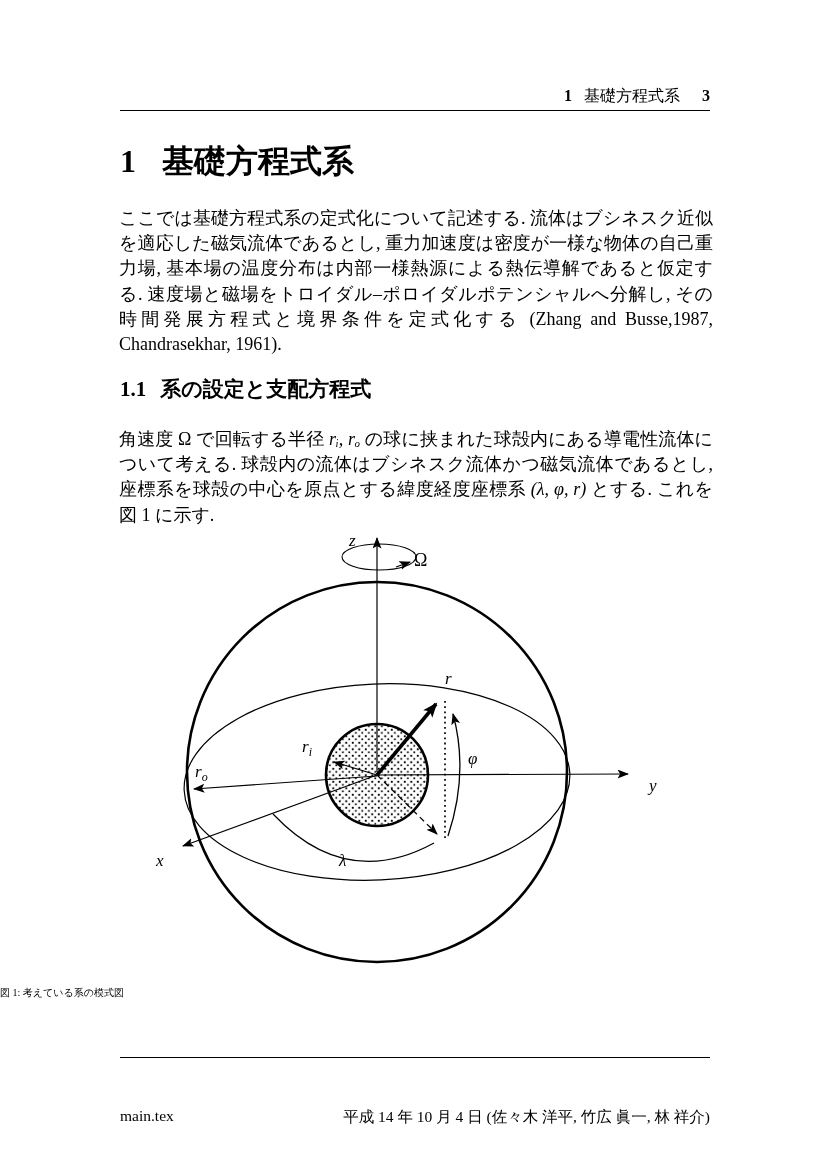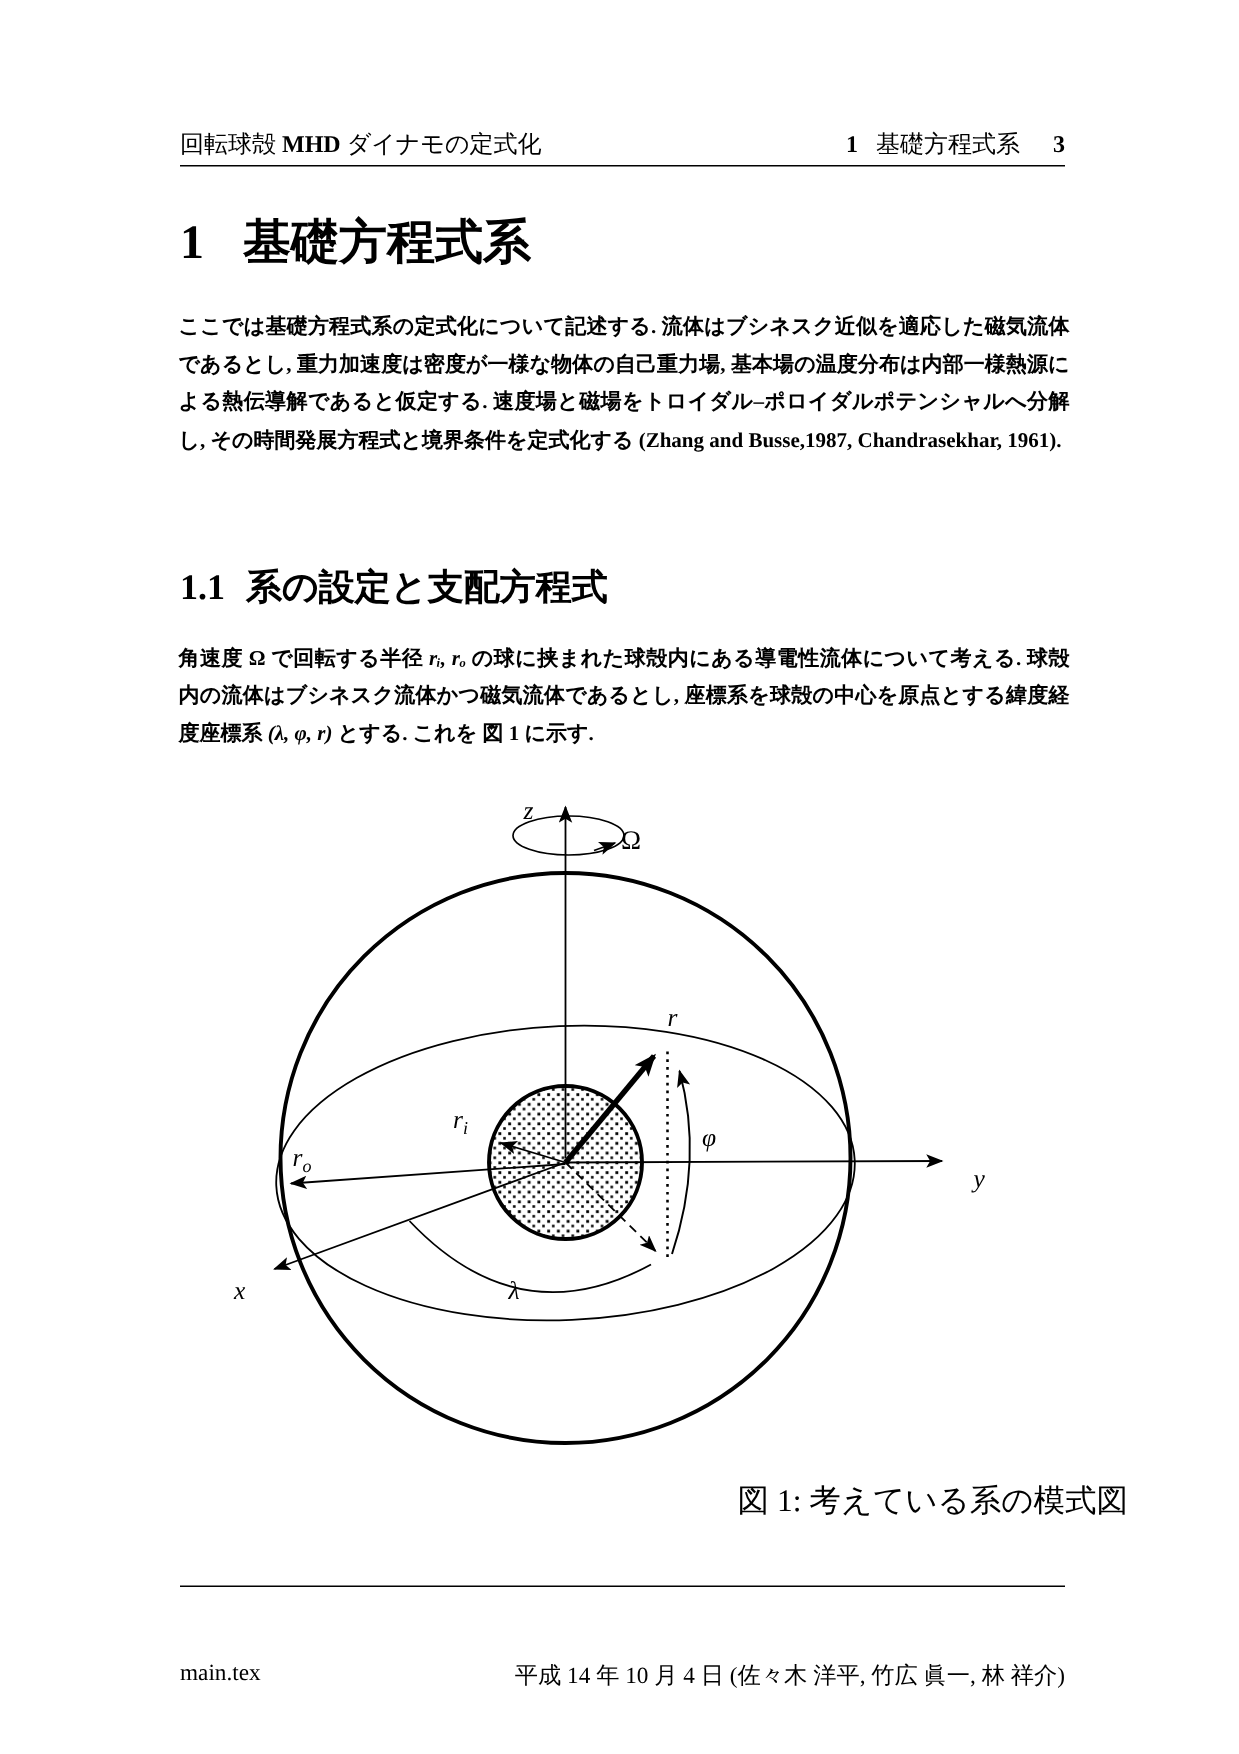--- a/index.html
+++ b/index.html
@@ -12,37 +12,36 @@
     overflow:hidden;
   }
   .abs{position:absolute;}
   .hdr{font-size:16px;white-space:nowrap;}
   .hdr b{font-weight:bold;}
   .hdr-num{font-weight:bold;}
   .rule{background:#000;}
   .doc-title{font-size:32px;font-weight:bold;white-space:nowrap;}
   .doc-title .t-gap{margin-left:26px;}
   .para{
-    width:594px;font-size:14px;line-height:25.2px;
-    text-align:justify;text-justify:inter-ideograph;font-weight:bold;
+    width:594px;font-size:18px;line-height:25.2px;
+    text-align:justify;text-justify:inter-ideograph;
   }
-  .subsec{font-size:24px;font-weight:bold;white-space:nowrap;}
+  .subsec{font-size:21px;font-weight:bold;white-space:nowrap;}
   .subsec .s-gap{margin-left:14px;}
   .math{font-family:"Liberation Serif","DejaVu Serif",serif;}
   .mathit{font-family:"Liberation Serif","DejaVu Serif",serif;font-style:italic;}
-  .caption{width:752px;text-align:right;font-size:21px;}
+  .caption{width:752px;text-align:left;font-size:10px;}
   .foot{font-size:15.5px;white-space:nowrap;margin-top:43px;}
   svg text{font-family:"Liberation Serif","DejaVu Serif",serif;}
 </style>
 </head>
 <body>
 
 <div id="page">
 
-  <div class="abs hdr" style="left:120px;top:86px;"><span>回転球殻 </span><b>MHD</b><span> ダイナモの定式化</span></div>
 
   <div class="abs hdr" style="right:116px;top:86px;"><span class="hdr-num">1</span><span style="margin-left:12px;">基礎方程式系</span><span class="hdr-num" style="margin-left:22px;">3</span></div>
 
   <div class="abs rule" style="left:120px;top:110px;width:590px;height:1.3px;"></div>
 
   <div class="abs doc-title" style="left:120px;top:140px;"><span>1</span><span class="t-gap">基礎方程式系</span></div>
 
   <div class="abs para" style="left:119px;top:206px;">ここでは基礎方程式系の定式化について記述する. 流体はブシネスク近似を適応した磁気流体であるとし, 重力加速度は密度が一様な物体の自己重力場, 基本場の温度分布は内部一様熱源による熱伝導解であると仮定する. 速度場と磁場をトロイダル–ポロイダルポテンシャルへ分解し, その時間発展方程式と境界条件を定式化する (Zhang and Busse,1987, Chandrasekhar, 1961).</div>
 
   <div class="abs subsec" style="left:120px;top:375px;"><span>1.1</span><span class="s-gap">系の設定と支配方程式</span></div>

